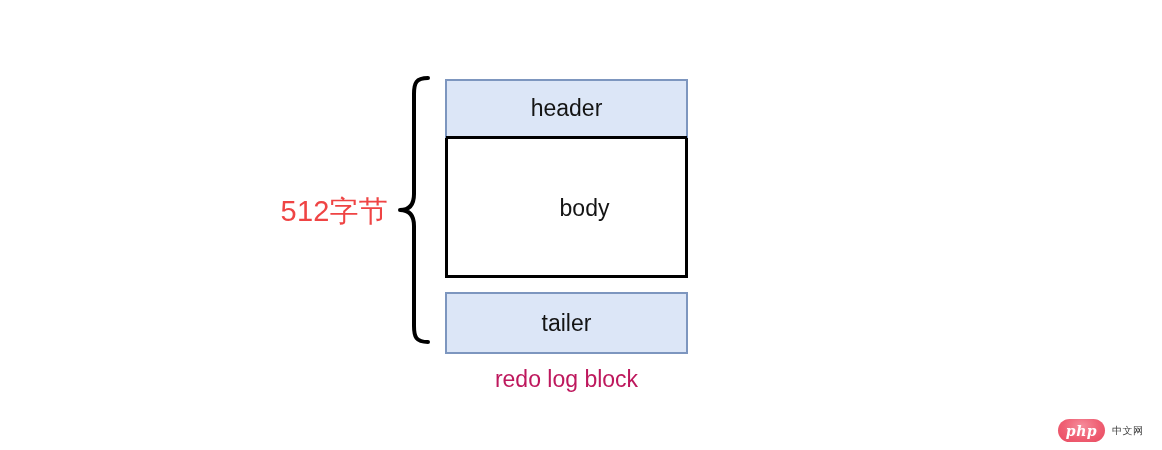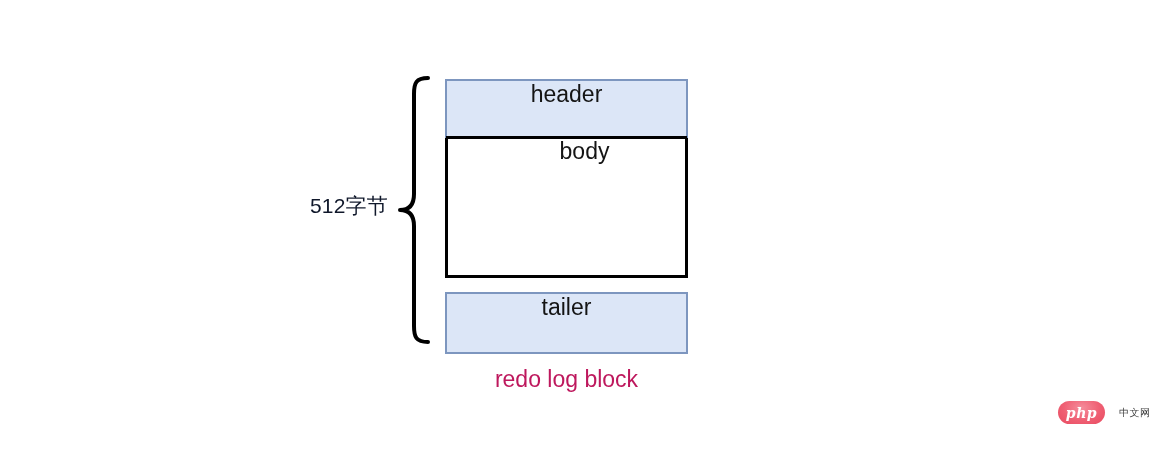--- a/index.html
+++ b/index.html
@@ -23,22 +23,22 @@
     height: 450px;
   }
 
   
   .size-label {
     position: absolute;
     left: 258px;
     top: 192px;
     width: 130px;
     text-align: right;
-    font-size: 21px;
-    color: #0f172a;
+    font-size: 29px;
+    color: #ef4444;
     letter-spacing: 0.2px;
     white-space: nowrap;
   }
 
   
   .brace-wrap {
     position: absolute;
     left: 396px;
     top: 74px;
     width: 38px;
@@ -57,20 +57,21 @@
     width: 243px;
     height: 261px;
   }
 
   .block-row {
     position: absolute;
     left: 0;
     width: 243px;
     box-sizing: border-box;
     display: flex;
+    align-items: center;
     justify-content: center;
     font-size: 23px;
     color: #141414;
   }
 
   .block-header {
     top: 0;
     height: 59px;
     background: #dce6f7;
     border: 2px solid #7d96bf;
@@ -113,24 +114,24 @@
     text-align: center;
     font-size: 23px;
     color: #be185d;
     white-space: nowrap;
   }
 
   
   .watermark {
     position: absolute;
     left: 1058px;
-    top: 401px;
+    top: 419px;
     display: flex;
     align-items: center;
-    gap: 14px;
+    gap: 7px;
   }
   .wm-logo {
     width: 47px;
     height: 23px;
     border-radius: 12px;
     background: radial-gradient(ellipse at 50% 30%, #f58d9c 0%, #ef5f73 55%, #e84a60 100%);
     display: flex;
     align-items: center;
     justify-content: center;
     font-family: "DejaVu Serif", "Liberation Serif", serif;

